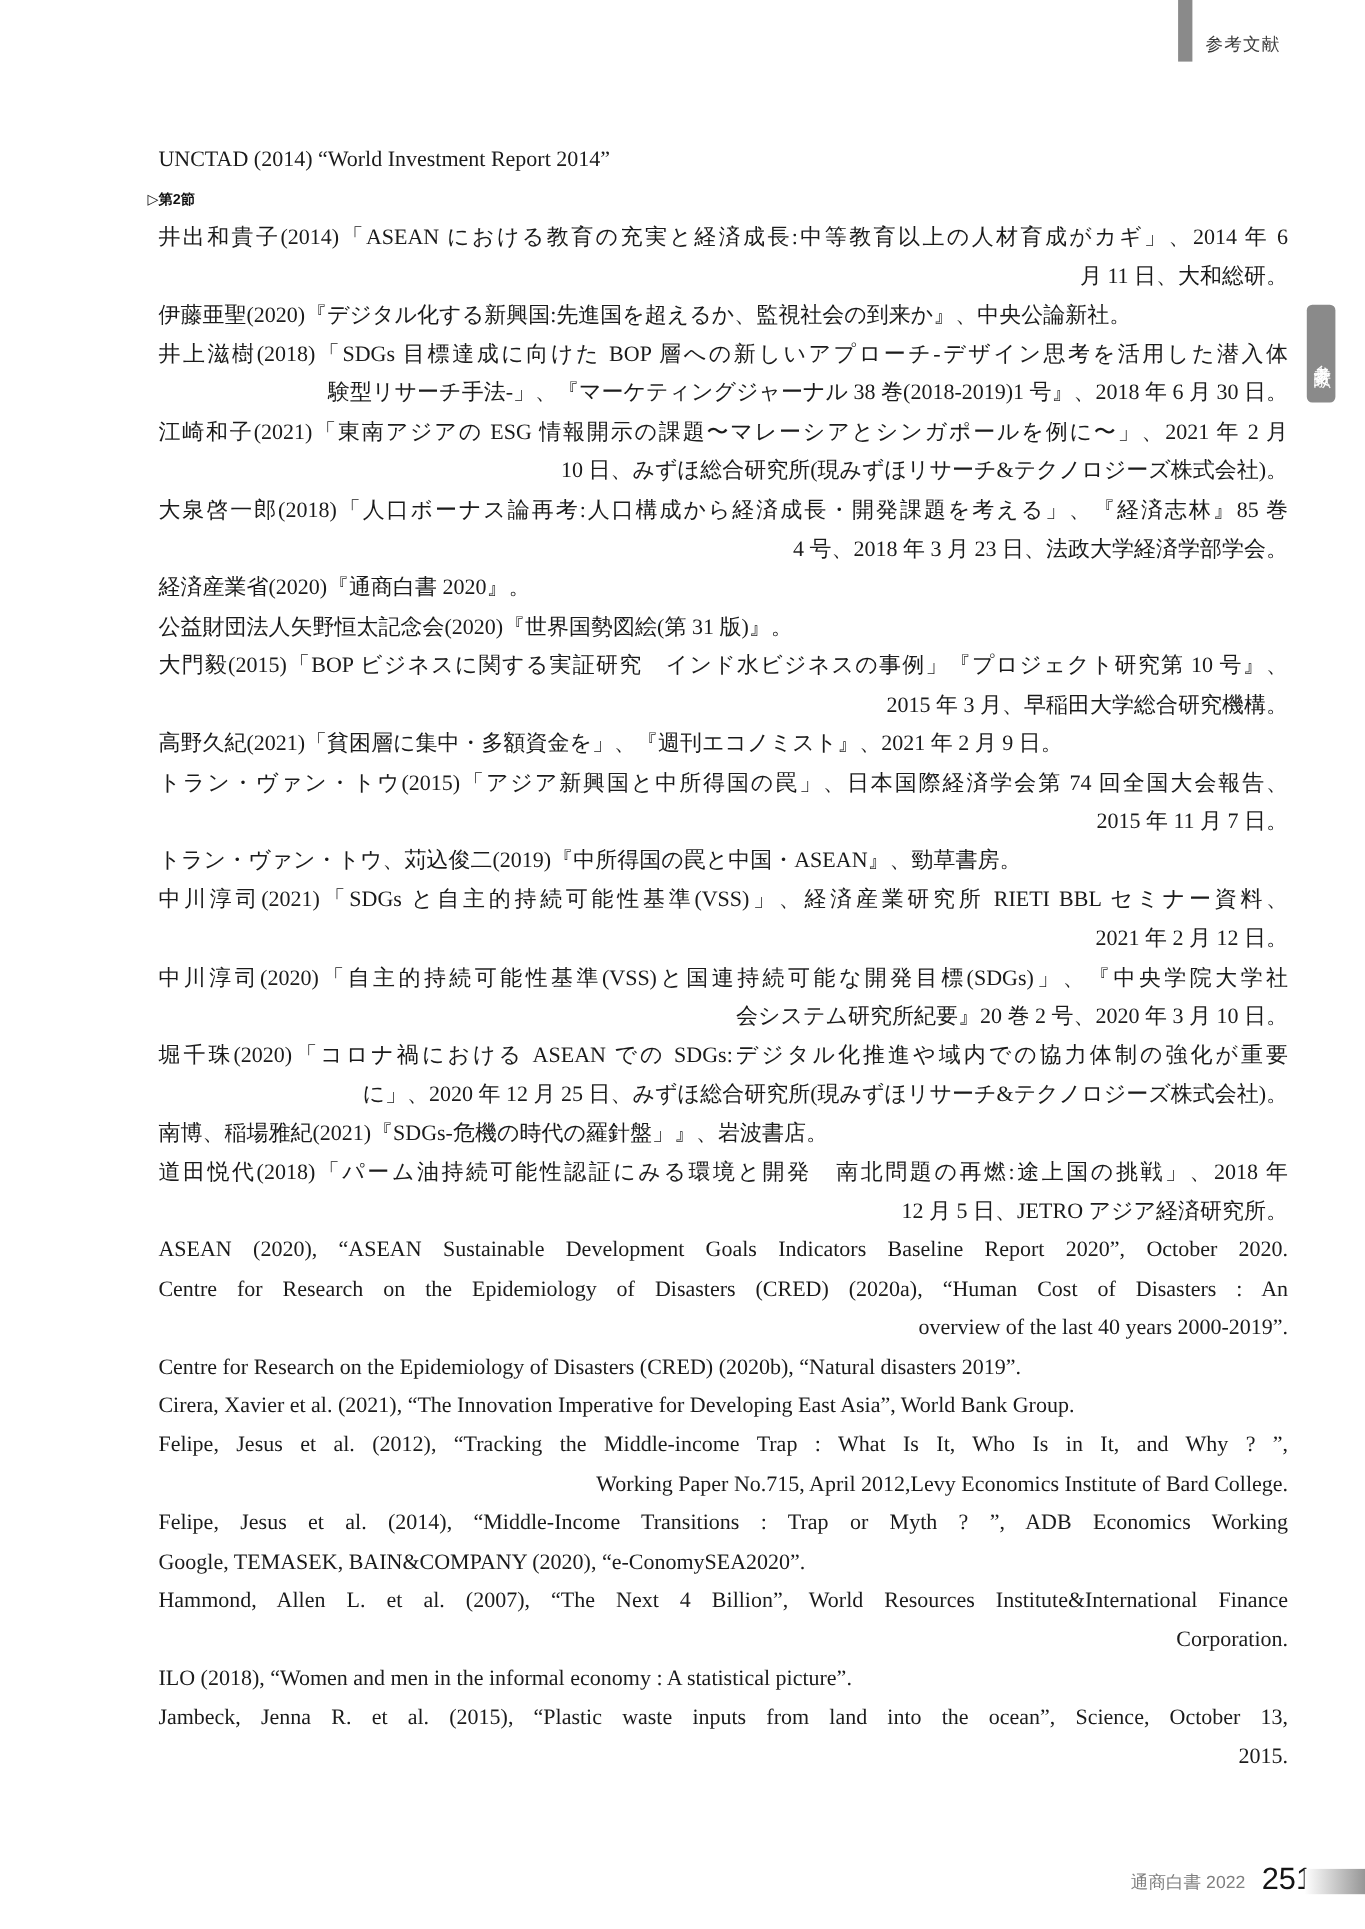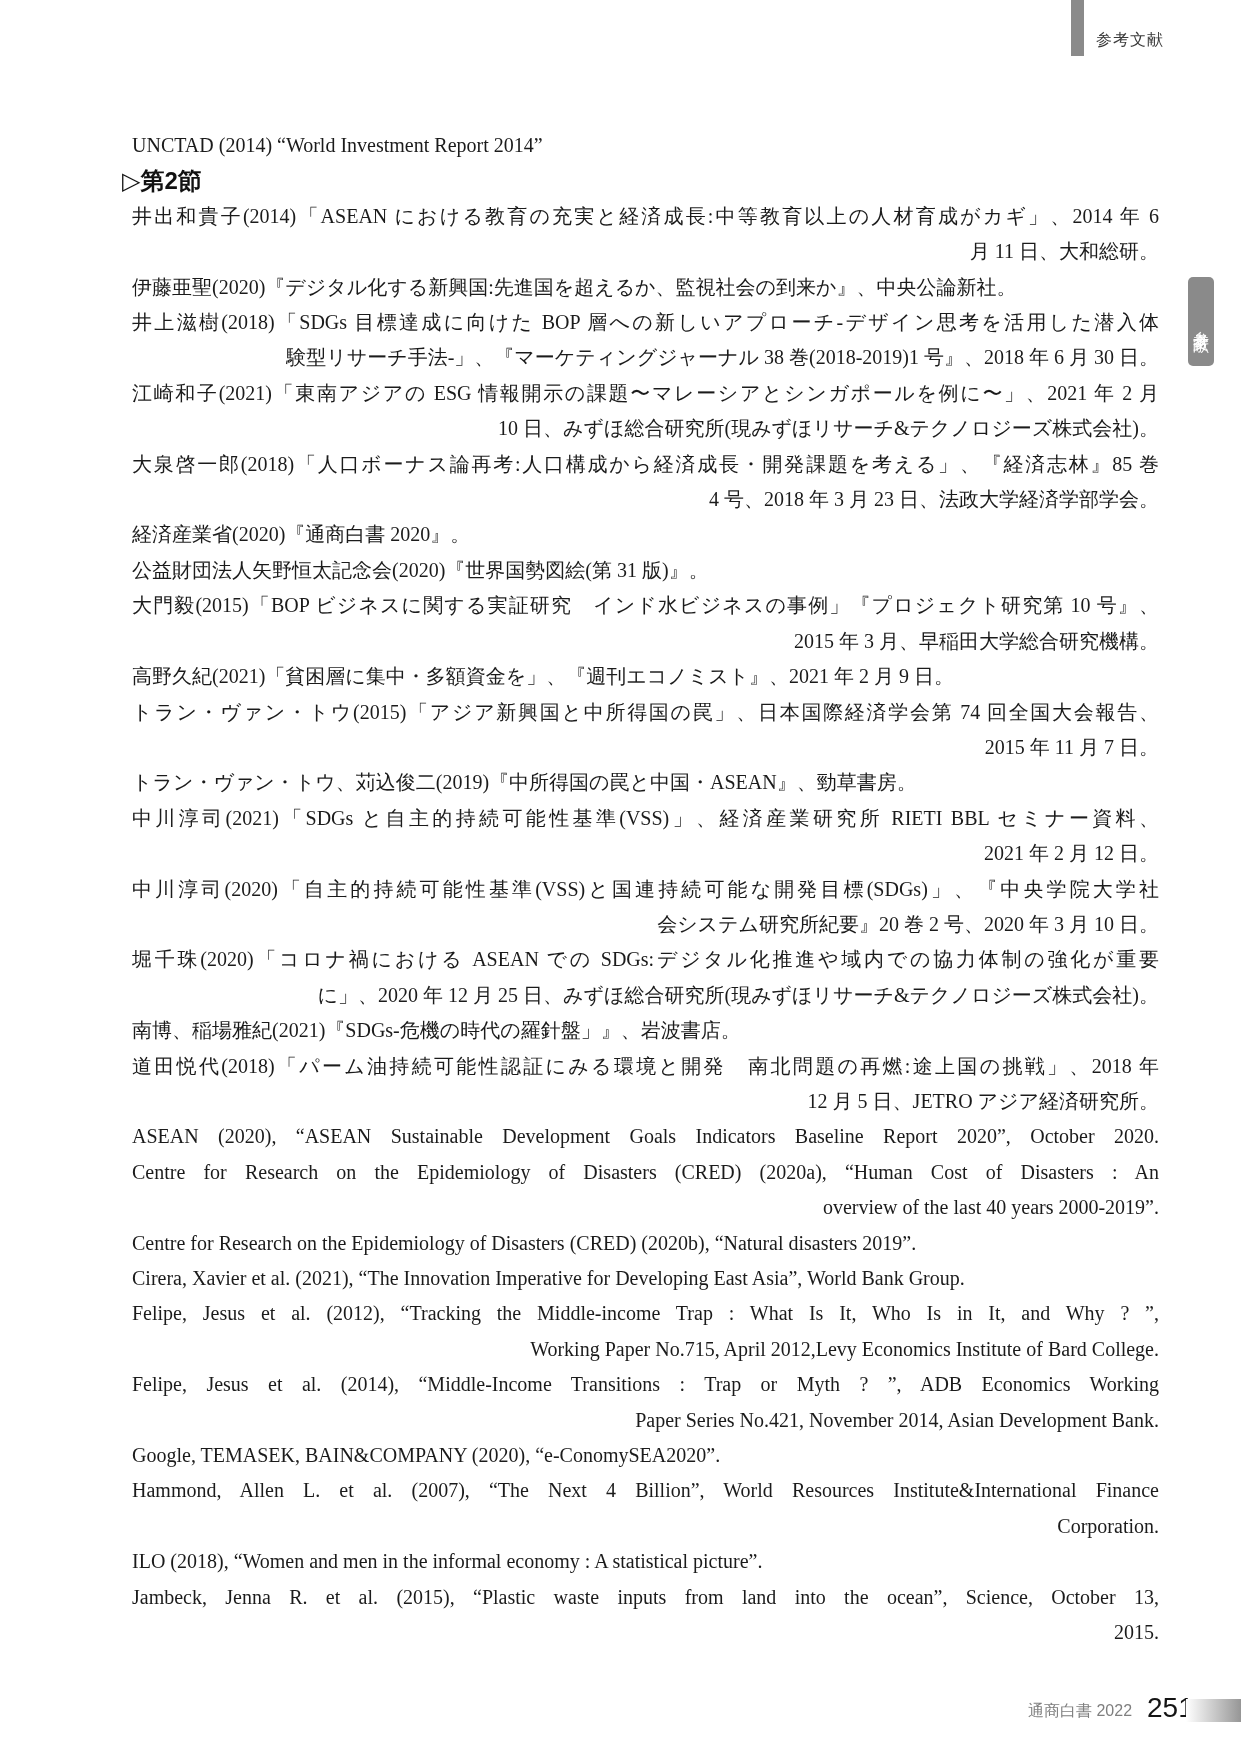--- a/index.html
+++ b/index.html
@@ -28,29 +28,29 @@
     background:#8a8a8a;border-radius:5px;
     display:flex;align-items:center;justify-content:center;
   }
   .side-tab span{
     writing-mode:vertical-rl;
     font-family:"Liberation Sans","DejaVu Sans",sans-serif;
     font-size:16px;color:#ffffff;letter-spacing:2px;line-height:1;
   }
   
   .refs{
-    position:absolute;left:132px;top:128px;width:1027px;
+    position:absolute;left:144px;top:128px;width:1027px;
     font-size:20px;line-height:35.4px;color:#1b1b1b;
   }
   .ln{min-height:35.4px;}
   .ln.c{padding-left:23px;text-align:right;}
   .ln.f{text-align:justify;text-align-last:justify;}
   .ln.h{
     font-family:"Liberation Sans","DejaVu Sans",sans-serif;
-    font-weight:700;margin-left:-10px;font-size:24px;color:#111;
+    font-weight:700;margin-left:-10px;font-size:13px;color:#111;
   }
   
   .footer-title{
     position:absolute;left:1028px;top:1701px;
     font-family:"Liberation Sans","DejaVu Sans",sans-serif;
     font-size:16px;color:#7f7f7f;white-space:nowrap;
   }
   .footer-page{
     position:absolute;left:1147px;top:1692px;
     font-family:"Liberation Sans","DejaVu Sans",sans-serif;
@@ -103,21 +103,20 @@
     <div class="ln f">道田悦代(2018)「パーム油持続可能性認証にみる環境と開発　南北問題の再燃:途上国の挑戦」、2018 年</div>
     <div class="ln c">12 月 5 日、JETRO アジア経済研究所。</div>
     <div class="ln f">ASEAN (2020), “ASEAN Sustainable Development Goals Indicators Baseline Report 2020”, October 2020.</div>
     <div class="ln f">Centre for Research on the Epidemiology of Disasters (CRED) (2020a), “Human Cost of Disasters : An</div>
     <div class="ln c">overview of the last 40 years 2000-2019”.</div>
     <div class="ln">Centre for Research on the Epidemiology of Disasters (CRED) (2020b), “Natural disasters 2019”.</div>
     <div class="ln">Cirera, Xavier et al. (2021), “The Innovation Imperative for Developing East Asia”, World Bank Group.</div>
     <div class="ln f">Felipe, Jesus et al. (2012), “Tracking the Middle-income Trap : What Is It, Who Is in It, and Why ? ”,</div>
     <div class="ln c">Working Paper No.715, April 2012,Levy Economics Institute of Bard College.</div>
     <div class="ln f">Felipe, Jesus et al. (2014), “Middle-Income Transitions : Trap or Myth ? ”, ADB Economics Working</div>
-    <div class="ln c">Paper Series No.421, November 2014, Asian Development Bank.</div>
     <div class="ln">Google, TEMASEK, BAIN&amp;COMPANY (2020), “e-ConomySEA2020”.</div>
     <div class="ln f">Hammond, Allen L. et al. (2007), “The Next 4 Billion”, World Resources Institute&amp;International Finance</div>
     <div class="ln c">Corporation.</div>
     <div class="ln">ILO (2018), “Women and men in the informal economy : A statistical picture”.</div>
     <div class="ln f">Jambeck, Jenna R. et al. (2015), “Plastic waste inputs from land into the ocean”, Science, October 13,</div>
     <div class="ln c">2015.</div>
   </div>
 
   <div class="footer-title">通商白書 2022</div>
   <div class="footer-page">251</div>

